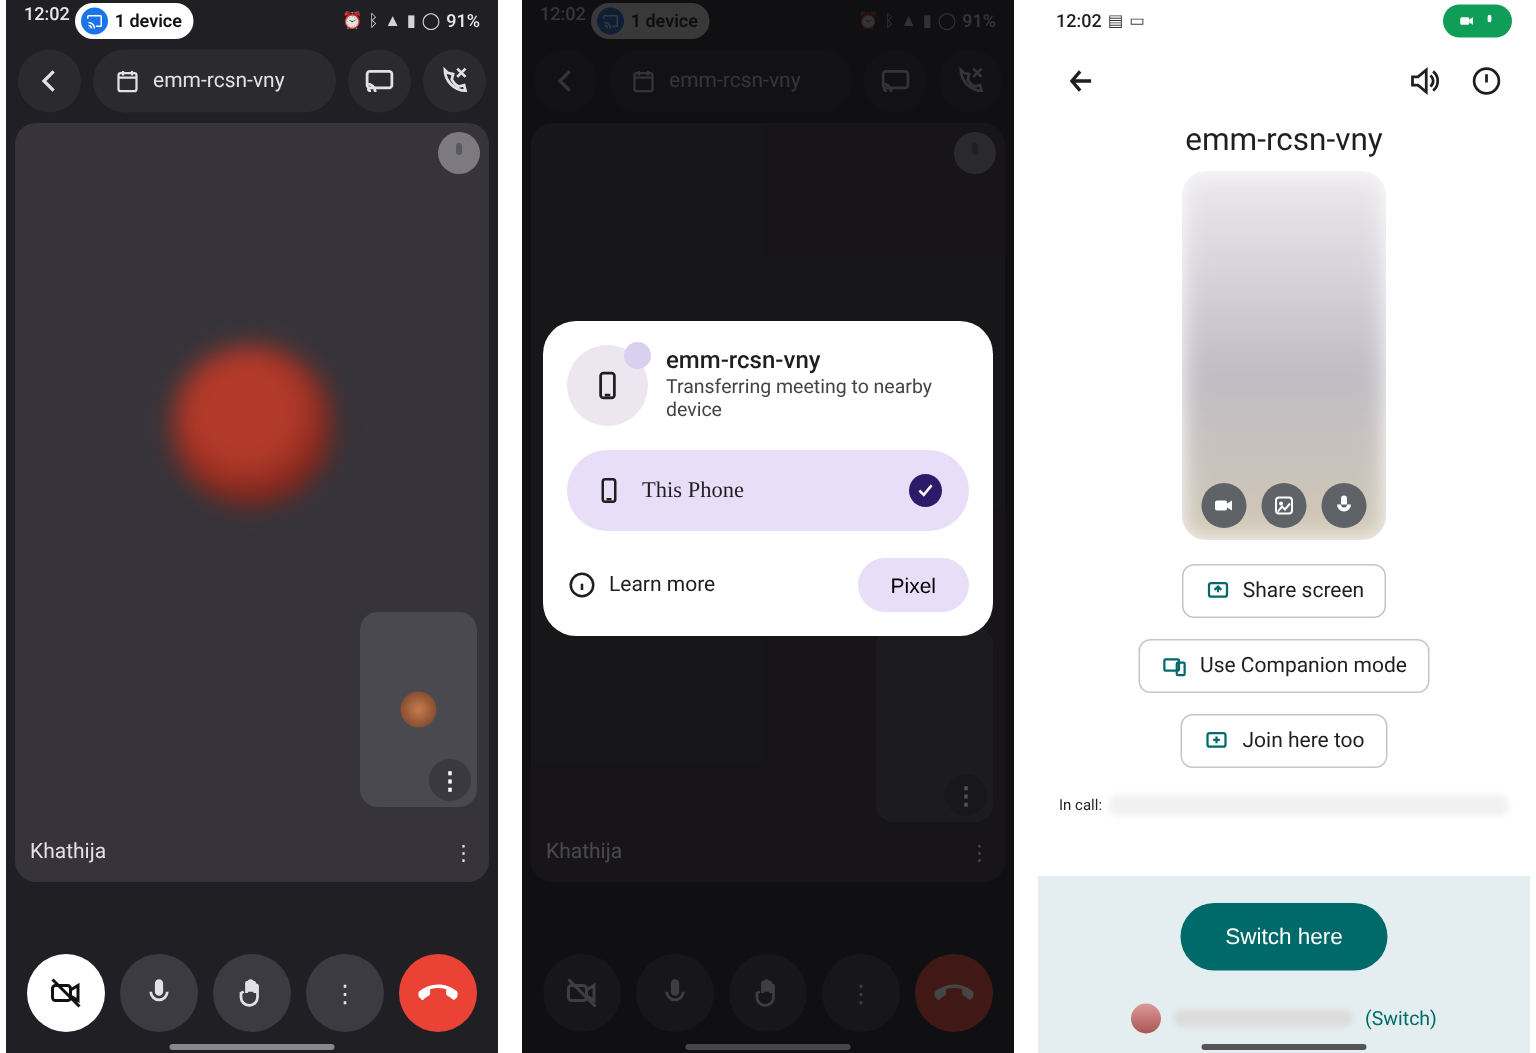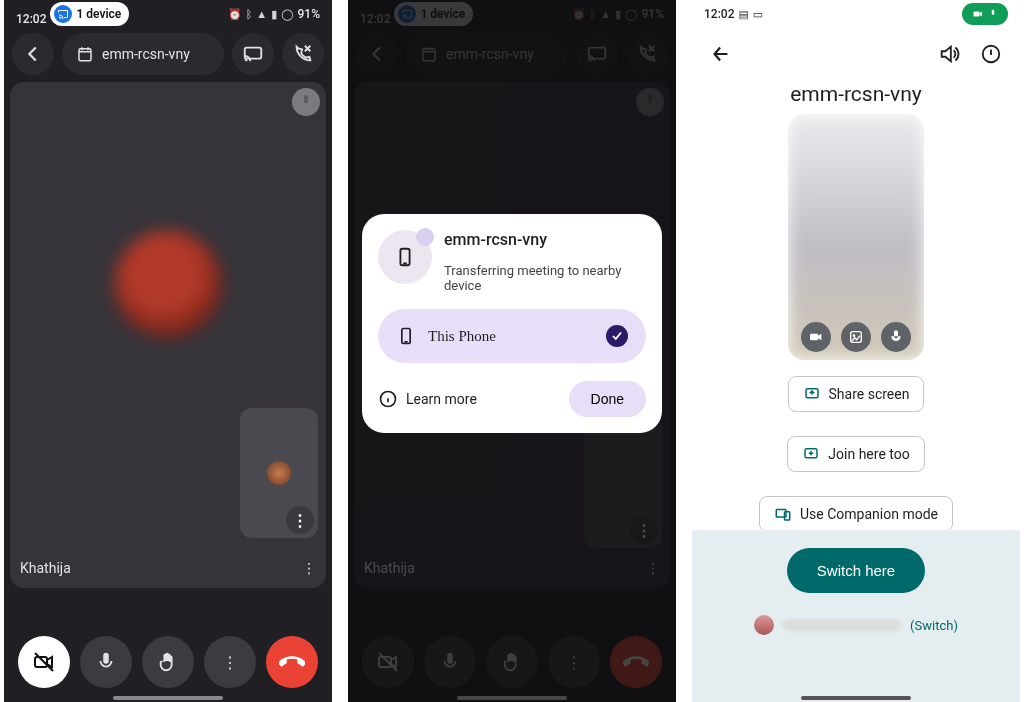--- a/index.html
+++ b/index.html
@@ -25,21 +25,21 @@
   .statusbar {
     height: 28px;
     display: flex;
     align-items: center;
     justify-content: space-between;
     padding: 0 12px;
     font-size: 12px;
     font-weight: 500;
   }
   .statusbar.dimmed { opacity: 0.35; }
-  .sb-left, .sb-right { display: flex; align-items: flex-end; gap: 4px; }
+  .sb-left, .sb-right { display: flex; align-items: flex-start; gap: 4px; }
   .device-pill {
     background: #fff;
     color: #111;
     border-radius: 14px;
     padding: 3px 8px 3px 4px;
     display: flex;
     align-items: center;
     gap: 4px;
     font-size: 12px;
     font-weight: 600;
@@ -158,21 +158,21 @@
   .modal-badge::before {
     content:""; position:absolute; inset:-2px; border-radius:50%;
     background: conic-gradient(from 0deg, #e8e0f2, #dcd3eb, #e8e0f2, #dcd3eb, #e8e0f2);
     z-index:-1;
   }
   .meet-pill {
     position:absolute; top:-2px; right:-2px;
     width:18px; height:18px; border-radius:50%; background:#d9cfee;
   }
   .modal-title { font-size:16px; font-weight:500; }
-  .modal-sub { font-size:13px; color:#444; margin-top:14px; }
+  .modal-sub { font-size:13px; color:#444; margin-top:2px; }
   .devlist { display:flex; flex-direction:column; gap:10px;font-family:Liberation Serif, serif; }
   .devitem {
     background:#e8def8; border-radius:28px; height:54px;
     display:flex; align-items:center; padding:0 18px; gap:12px;
     font-size:15px; cursor:pointer;
   }
   .check {
     margin-left:auto; width:22px; height:22px; border-radius:50%;
     background:#2c1b69; display:flex; align-items:center; justify-content:center;
   }
@@ -202,33 +202,33 @@
     filter: blur(8px);
   }
   .pv-ctrls {
     position:absolute; bottom:8px; left:50%; transform:translateX(-50%);
     display:flex; gap:10px;
   }
   .pv-btn {
     width:30px; height:30px; border-radius:50%;
     background:#5f6368; display:flex; align-items:center;justify-content:center;
   }
-  .opts { display:flex; flex-direction:column; align-items:center; gap:24px; margin-top:16px; }
+  .opts { display:flex; flex-direction:column; align-items:center; gap:14px; margin-top:16px; }
   .opt {
     border:1px solid #c4c7c5; border-radius:8px;
     padding:8px 14px; font-size:14px; color:#1f1f1f;
     display:flex; align-items:center; gap:8px; cursor:pointer;
     background:#fff;
   }
   .incall { margin:18px 14px 0; font-size:10px; color:#1f1f1f; display:flex; gap:4px; align-items:center;}
   .incall .blurred {
     flex:1; height:14px; background:#f1f1f1; border-radius:6px; filter:blur(2px);
   }
   .switch-panel {
-    position:absolute; bottom:0; left:0; right:0; height:172px;
+    position:absolute; bottom:0; left:0; right:0; height:118px;
     background:#e4eef0; border-top-left-radius:0; border-top-right-radius:0;
     display:flex; flex-direction:column; align-items:center; padding-top:18px;
   }
   .switch-btn {
     background:#006a6a; color:#fff; border:none;
     border-radius:28px; padding:14px 30px; font-size:15px; font-weight:500;
     cursor:pointer;
   }
   .joining {
     margin-top:22px; display:flex; align-items:center; gap:8px; font-size:13px; color:#555;
@@ -461,21 +461,21 @@
       </div>
     </div>
     <div class="modal-foot">
       <div class="learn">
         <svg width="20" height="20" viewBox="0 0 24 24" fill="none" stroke="#1f1f1f" stroke-width="2">
             <circle cx="12" cy="12" r="9"></circle>
             <path d="M12 11v5M12 8h.01"></path>
           </svg>
         <span>Learn more</span>
       </div>
-      <button class="done">Done</button>
+      <button class="done">Pixel</button>
     </div>
   </div>
 </div>
 
 <div class="phone light">
   <div class="statusbar" style="color:#1f1f1f">
     <div class="sb-left">
       <span>12:02</span>
       <span class="sb-ico">▤</span>
       <span class="sb-ico">▭</span>
@@ -544,31 +544,31 @@
   <div class="opts">
     <div class="opt">
       <svg width="18" height="18" viewBox="0 0 24 24" fill="none" stroke="#006a6a" stroke-width="2">
           <rect x="4" y="5" width="16" height="12" rx="2"></rect>
           <path d="M12 8v5M9 11l3-3 3 3"></path>
         </svg>
       <span>Share screen</span>
     </div>
     <div class="opt">
       <svg width="18" height="18" viewBox="0 0 24 24" fill="none" stroke="#006a6a" stroke-width="2">
+          <rect x="3" y="6" width="13" height="10" rx="1"></rect>
+          <rect x="14" y="9" width="7" height="11" rx="1"></rect>
+        </svg>
+      <span>Use Companion mode</span>
+    </div>
+    <div class="opt">
+      <svg width="18" height="18" viewBox="0 0 24 24" fill="none" stroke="#006a6a" stroke-width="2">
           <rect x="4" y="5" width="16" height="12" rx="2"></rect>
           <path d="M12 8v6M9 11h6"></path>
         </svg>
       <span>Join here too</span>
-    </div>
-    <div class="opt">
-      <svg width="18" height="18" viewBox="0 0 24 24" fill="none" stroke="#006a6a" stroke-width="2">
-          <rect x="3" y="6" width="13" height="10" rx="1"></rect>
-          <rect x="14" y="9" width="7" height="11" rx="1"></rect>
-        </svg>
-      <span>Use Companion mode</span>
     </div>
   </div>
 
   <div class="incall">
     <span>In call:</span>
     <span class="blurred"></span>
   </div>
 
   <div class="switch-panel">
     <button class="switch-btn">Switch here</button>

